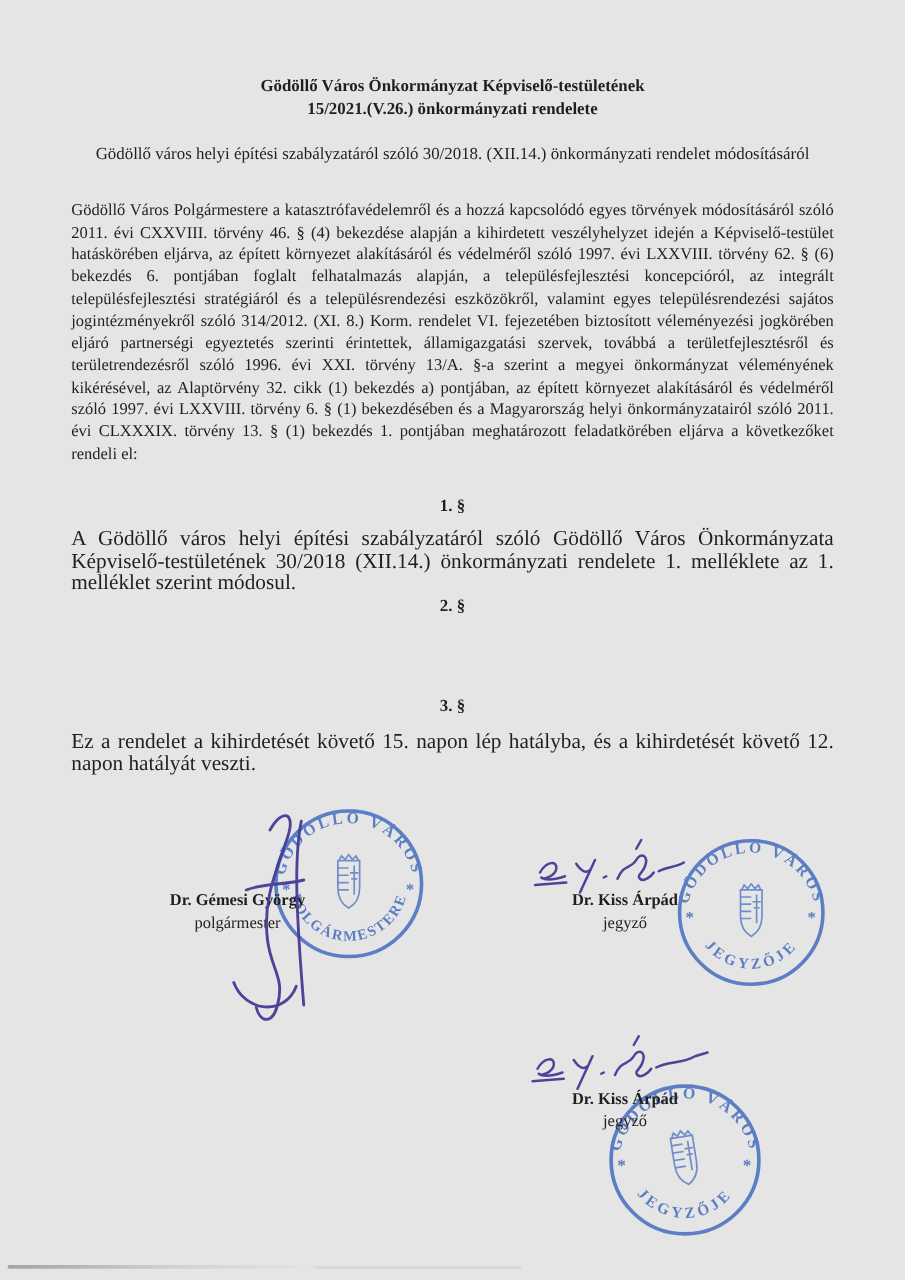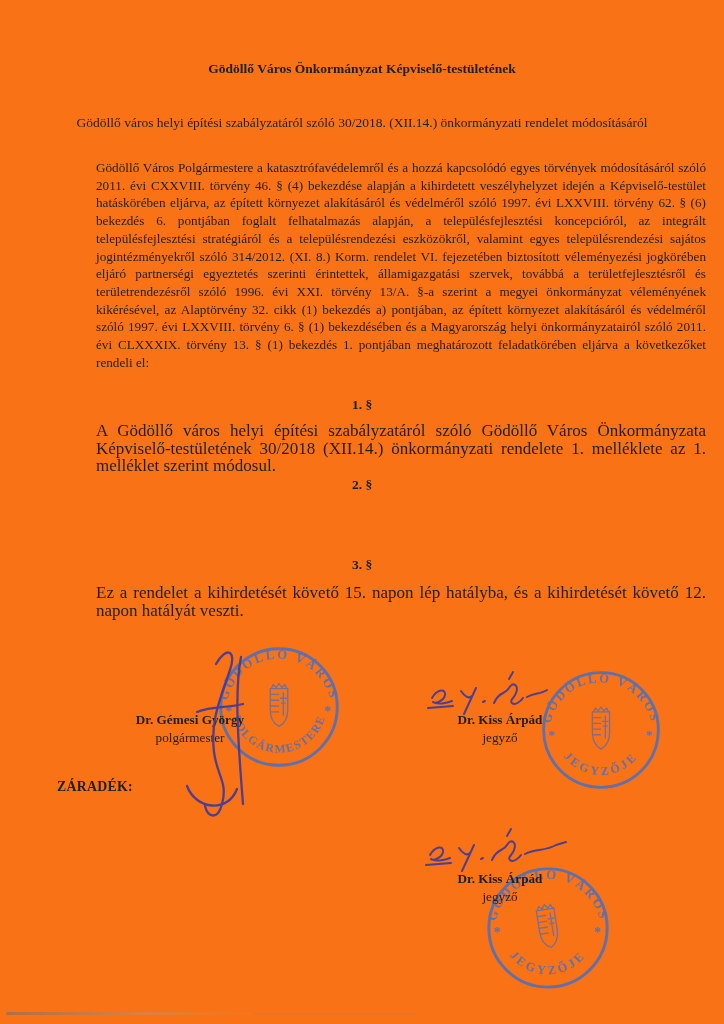--- a/index.html
+++ b/index.html
@@ -1,28 +1,28 @@
 <!DOCTYPE html>
 <html lang="hu" style="--stamp-blue: #4a70c0; --ink-blue: #453c97;"><head>
 <meta charset="utf-8">
 <style>
   html,body{margin:0;padding:0;background:#9a9a9a;}
   .page{
     position:relative;
     width:724px;height:1024px;
-    background:#f97316;
+    background:#e5e5e5;
     margin:0 auto;
     font-family:"Liberation Serif","DejaVu Serif",serif;
     color:#1f1f1f;
     overflow:hidden;
   }
   .abs{position:absolute;}
   .col{left:57px;width:610px;}
   .center{text-align:center;}
-  .just{text-align:justify;margin-left:39px;}
+  .just{text-align:justify;}
   .title-block{top:60px;font-size:13.5px;font-weight:bold;line-height:18px;}
   .subtitle{top:114px;font-size:13.5px;font-weight:normal;line-height:18px;}
   .preamble{top:159px;font-size:13.2px;line-height:17.7px;}
   .sec-head{font-size:13.5px;font-weight:bold;}
   .sec-body{font-size:17px;line-height:17.5px;}
   .h1{top:397px;} .p1{top:422px;}
   .h2{top:477px;} .p2{top:502px;}
   .h3{top:557px;} .p3{top:584px;}
   .dateline{top:640px;font-size:13.2px;}
   .sig-name{font-size:13.2px;font-weight:bold;text-align:center;}
@@ -47,20 +47,21 @@
     background:linear-gradient(to right,rgba(110,110,110,.55),rgba(160,160,160,.28) 55%,rgba(205,205,205,0));}
   .scan-artifact2{position:absolute;left:252px;top:1013px;width:165px;height:2px;opacity:.14;background:#888;border-radius:2px;}
 </style>
 </head>
 <body>
 
 <div class="page">
 
   <div class="abs col center title-block">
     <div>Gödöllő Város Önkormányzat Képviselő-testületének</div>
+    <div>15/2021.(V.26.) önkormányzati rendelete</div>
   </div>
 
   <div class="abs col center subtitle">Gödöllő város helyi építési szabályzatáról szóló 30/2018. (XII.14.) önkormányzati rendelet módosításáról</div>
 
   <div class="abs col just preamble">Gödöllő Város Polgármestere a katasztrófavédelemről és a hozzá kapcsolódó egyes törvények módosításáról szóló 2011. évi CXXVIII. törvény 46. § (4) bekezdése alapján a kihirdetett veszélyhelyzet idején a Képviselő-testület hatáskörében eljárva, az épített környezet alakításáról és védelméről szóló 1997. évi LXXVIII. törvény 62. § (6) bekezdés 6. pontjában foglalt felhatalmazás alapján, a településfejlesztési koncepcióról, az integrált településfejlesztési stratégiáról és a településrendezési eszközökről, valamint egyes településrendezési sajátos jogintézményekről szóló 314/2012. (XI. 8.) Korm. rendelet VI. fejezetében biztosított véleményezési jogkörében eljáró partnerségi egyeztetés szerinti érintettek, államigazgatási szervek, továbbá a területfejlesztésről és területrendezésről szóló 1996. évi XXI. törvény 13/A. §-a szerint a megyei önkormányzat véleményének kikérésével, az Alaptörvény 32. cikk (1) bekezdés a) pontjában, az épített környezet alakításáról és védelméről szóló 1997. évi LXXVIII. törvény 6. § (1) bekezdésében és a Magyarország helyi önkormányzatairól szóló 2011. évi CLXXXIX. törvény 13. § (1) bekezdés 1. pontjában meghatározott feladatkörében eljárva a következőket rendeli el:</div>
 
   <div class="abs col center sec-head h1">1. §</div>
   <div class="abs col just sec-body p1">A Gödöllő város helyi építési szabályzatáról szóló Gödöllő Város Önkormányzata Képviselő-testületének 30/2018 (XII.14.) önkormányzati rendelete 1. melléklete az 1. melléklet szerint módosul.</div>
 
   <div class="abs col center sec-head h2">2. §</div>
@@ -133,21 +134,20 @@
       <path d="M 72.5 53 V 77 M 69 59 H 76 M 70 64 H 75"></path>
       <path d="M 60 49 l 2 -4 l 3 3 l 3 -4 l 3 4 l 3 -3 l 2 4"></path>
     </g>
   </svg>
 
   <div class="abs sig-name sig-left-name">Dr. Gémesi György</div>
   <div class="abs sig-role sig-left-role">polgármester</div>
   <div class="abs sig-name sig-right-name">Dr. Kiss Árpád</div>
   <div class="abs sig-role sig-right-role">jegyző</div>
 
-  <div class="abs col zaradek-head">ZÁRADÉK:</div>
 
   <div class="abs sig-name sig-bottom-name">Dr. Kiss Árpád</div>
   <div class="abs sig-role sig-bottom-role">jegyző</div>
 
   <svg class="abs ink" style="left:0;top:0;pointer-events:none;" width="724" height="1024" viewBox="0 0 724 1024">
     <g stroke-width="2.3" opacity=".95">
       <path d="M 216 664 C 226 646 237 650 230 670 C 221 697 210 720 214 752 C 217 776 228 782 222 804 C 218 820 208 818 205 806"></path>
       <path d="M 241 657 C 235 688 237 730 243 804"></path>
       <path d="M 187 786 C 196 810 228 813 237 789"></path>
       <path d="M 197 712 C 212 706 229 708 243 704"></path>

